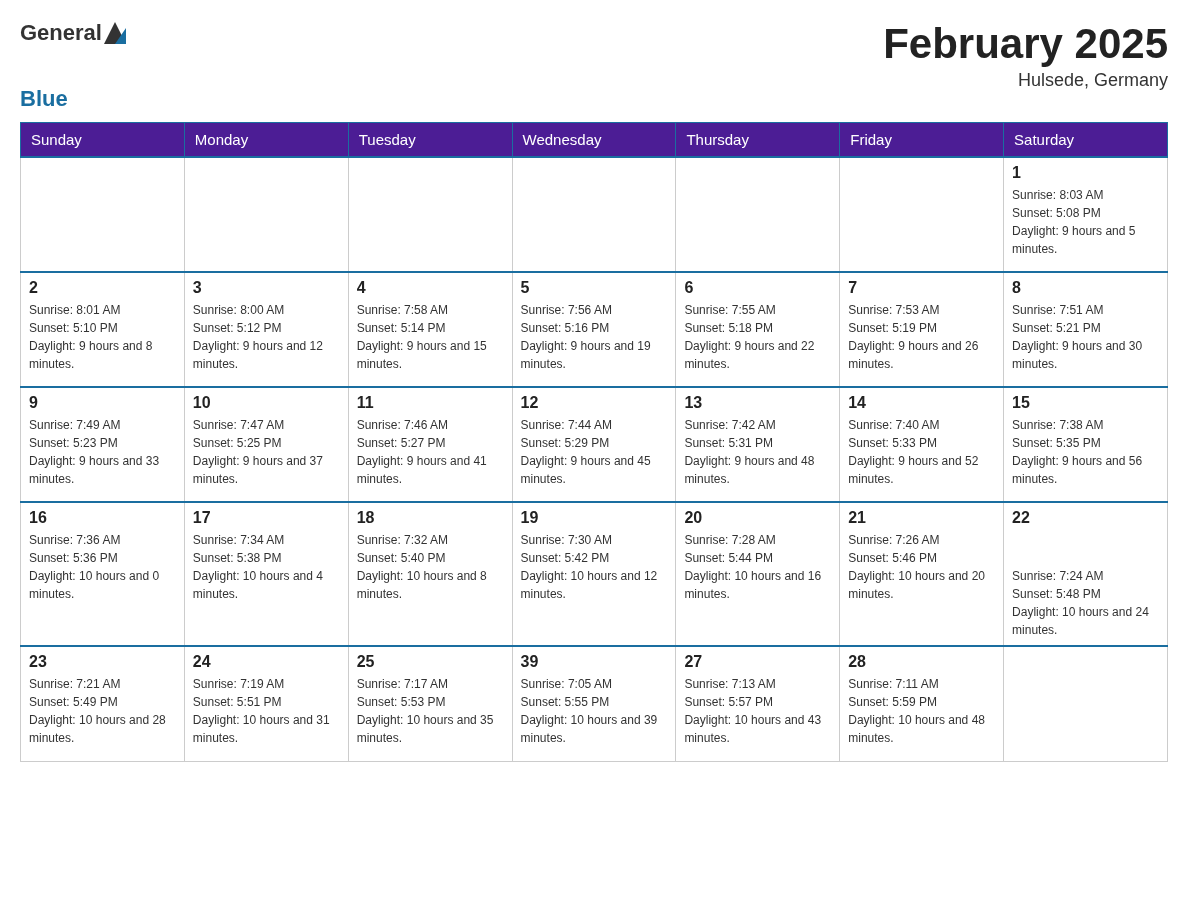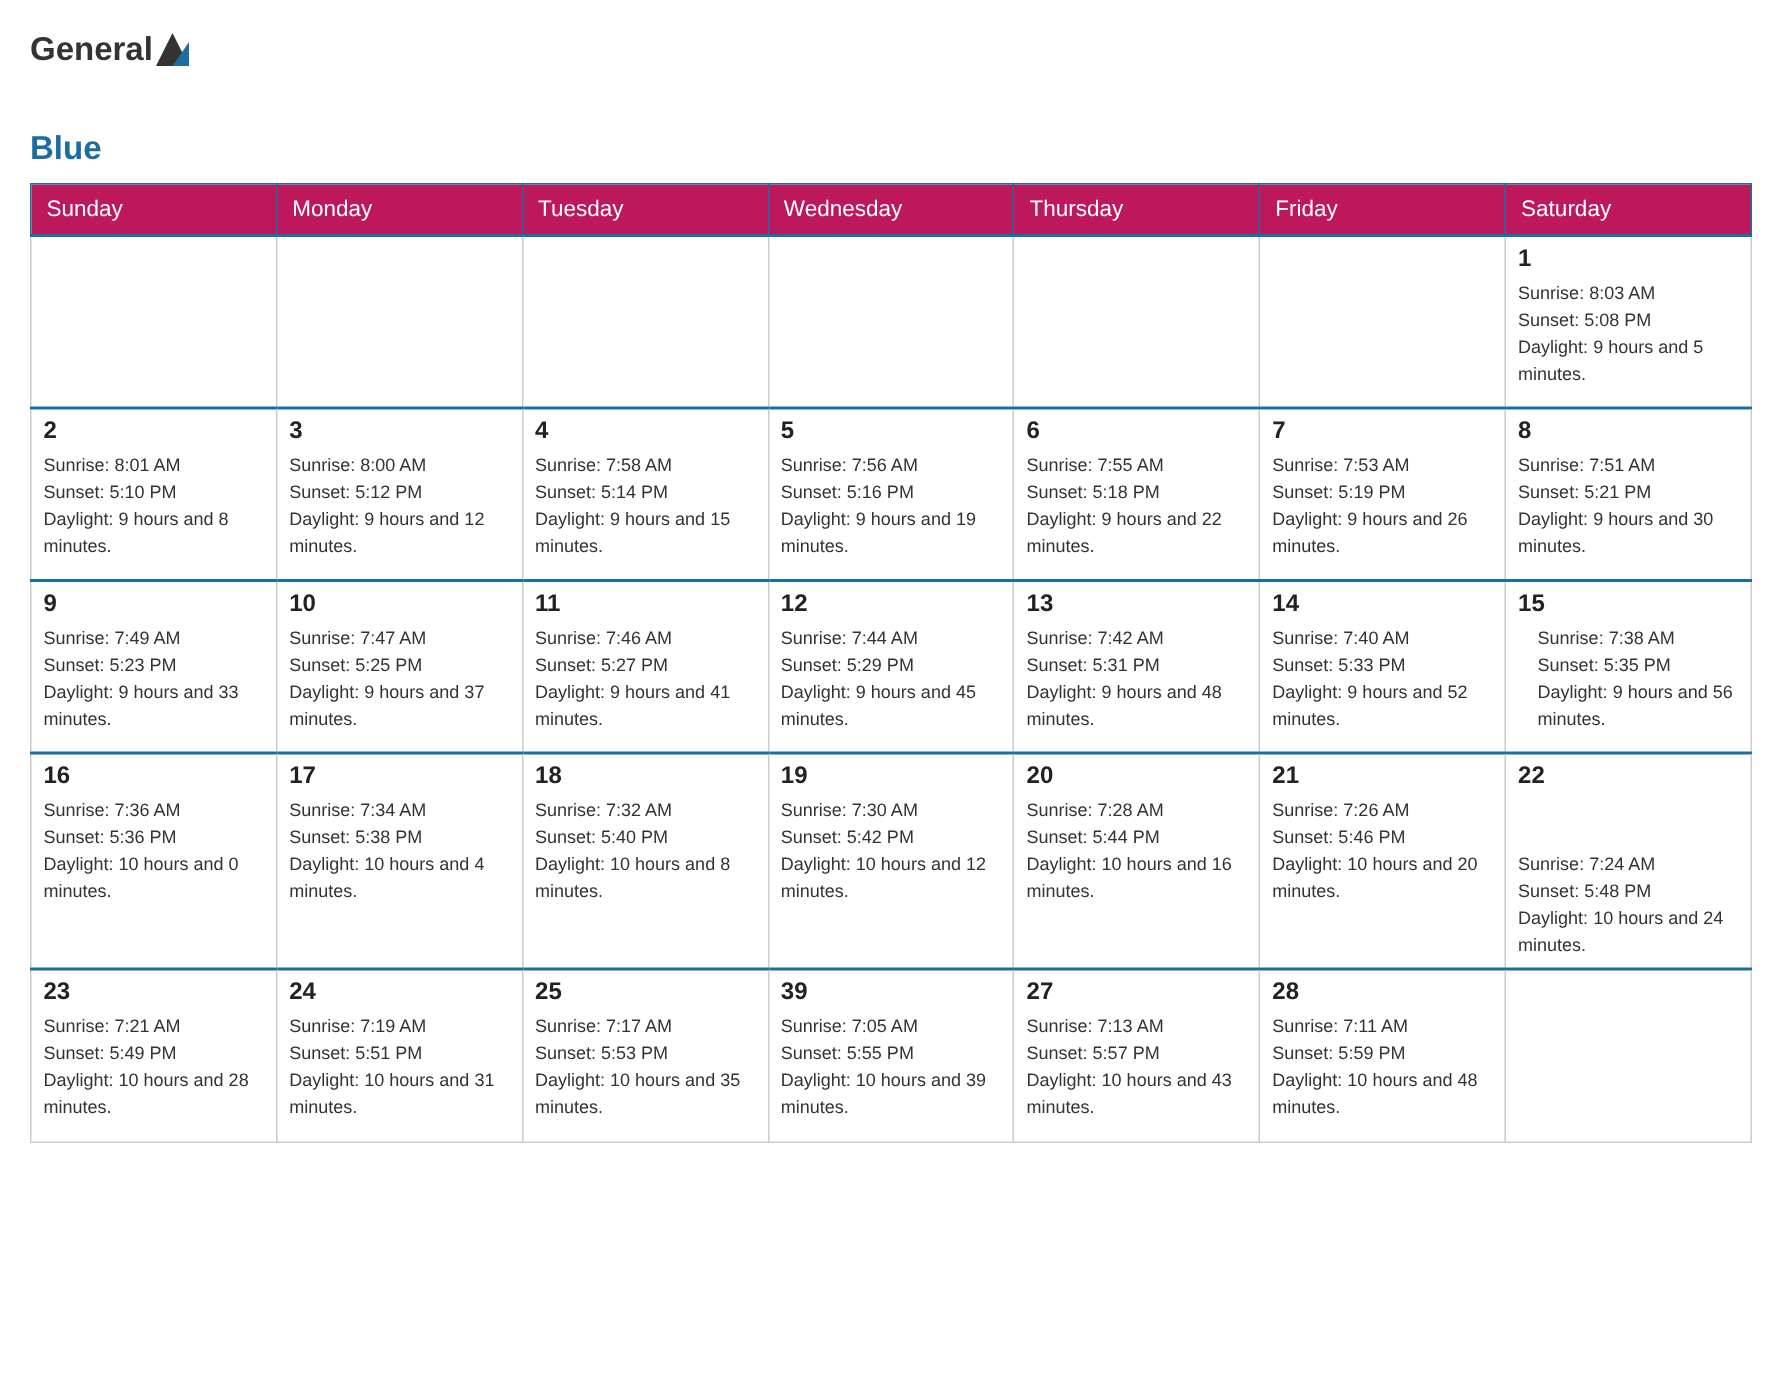--- a/index.html
+++ b/index.html
@@ -38,21 +38,21 @@
       font-size: 18px;
       color: #333;
       margin-top: 2px;
     }
     .calendar {
       width: 100%;
       border-collapse: collapse;
       margin-top: 5px;
     }
     .calendar th {
-      background-color: #be185d;
+      background-color: #4c1d95;
       color: #fff;
       font-size: 15px;
       font-weight: normal;
       padding: 8px 10px;
       text-align: left;
       border: 1px solid #1a6ea0;
     }
     .calendar td {
       border: 1px solid #ccc;
       vertical-align: top;
@@ -110,20 +110,24 @@
         <svg width="22" height="22" viewBox="0 0 22 22">
           <polygon points="0,22 11,0 22,22" fill="#333"></polygon>
           <polygon points="11,22 22,6 22,22" fill="#1a6ea0"></polygon>
         </svg>
       </span>
     </div>
     <div class="logo-line2">
       <span class="logo-blue">Blue</span>
     </div>
   </div>
+  <div class="title-area">
+    <div class="month-title">February 2025</div>
+    <div class="location">Hulsede, Germany</div>
+  </div>
 </div>
 
 <table class="calendar">
   <thead>
     <tr>
       <th>Sunday</th>
       <th>Monday</th>
       <th>Tuesday</th>
       <th>Wednesday</th>
       <th>Thursday</th>
@@ -222,21 +226,21 @@
 Daylight: 9 hours and 48 minutes.</div>
         </td>
         <td>
           <div class="day-number">14</div>
           <div class="day-info" style="white-space: pre-line;">Sunrise: 7:40 AM
 Sunset: 5:33 PM
 Daylight: 9 hours and 52 minutes.</div>
         </td>
         <td>
           <div class="day-number">15</div>
-          <div class="day-info" style="white-space: pre-line; margin-left: 13px;">Sunrise: 7:38 AM
+          <div class="day-info" style="white-space: pre-line;">Sunrise: 7:38 AM
 Sunset: 5:35 PM
 Daylight: 9 hours and 56 minutes.</div>
         </td>
       </tr>
       <tr class="week-row">
         <td>
           <div class="day-number">16</div>
           <div class="day-info" style="white-space: pre-line;">Sunrise: 7:36 AM
 Sunset: 5:36 PM
 Daylight: 10 hours and 0 minutes.</div>

